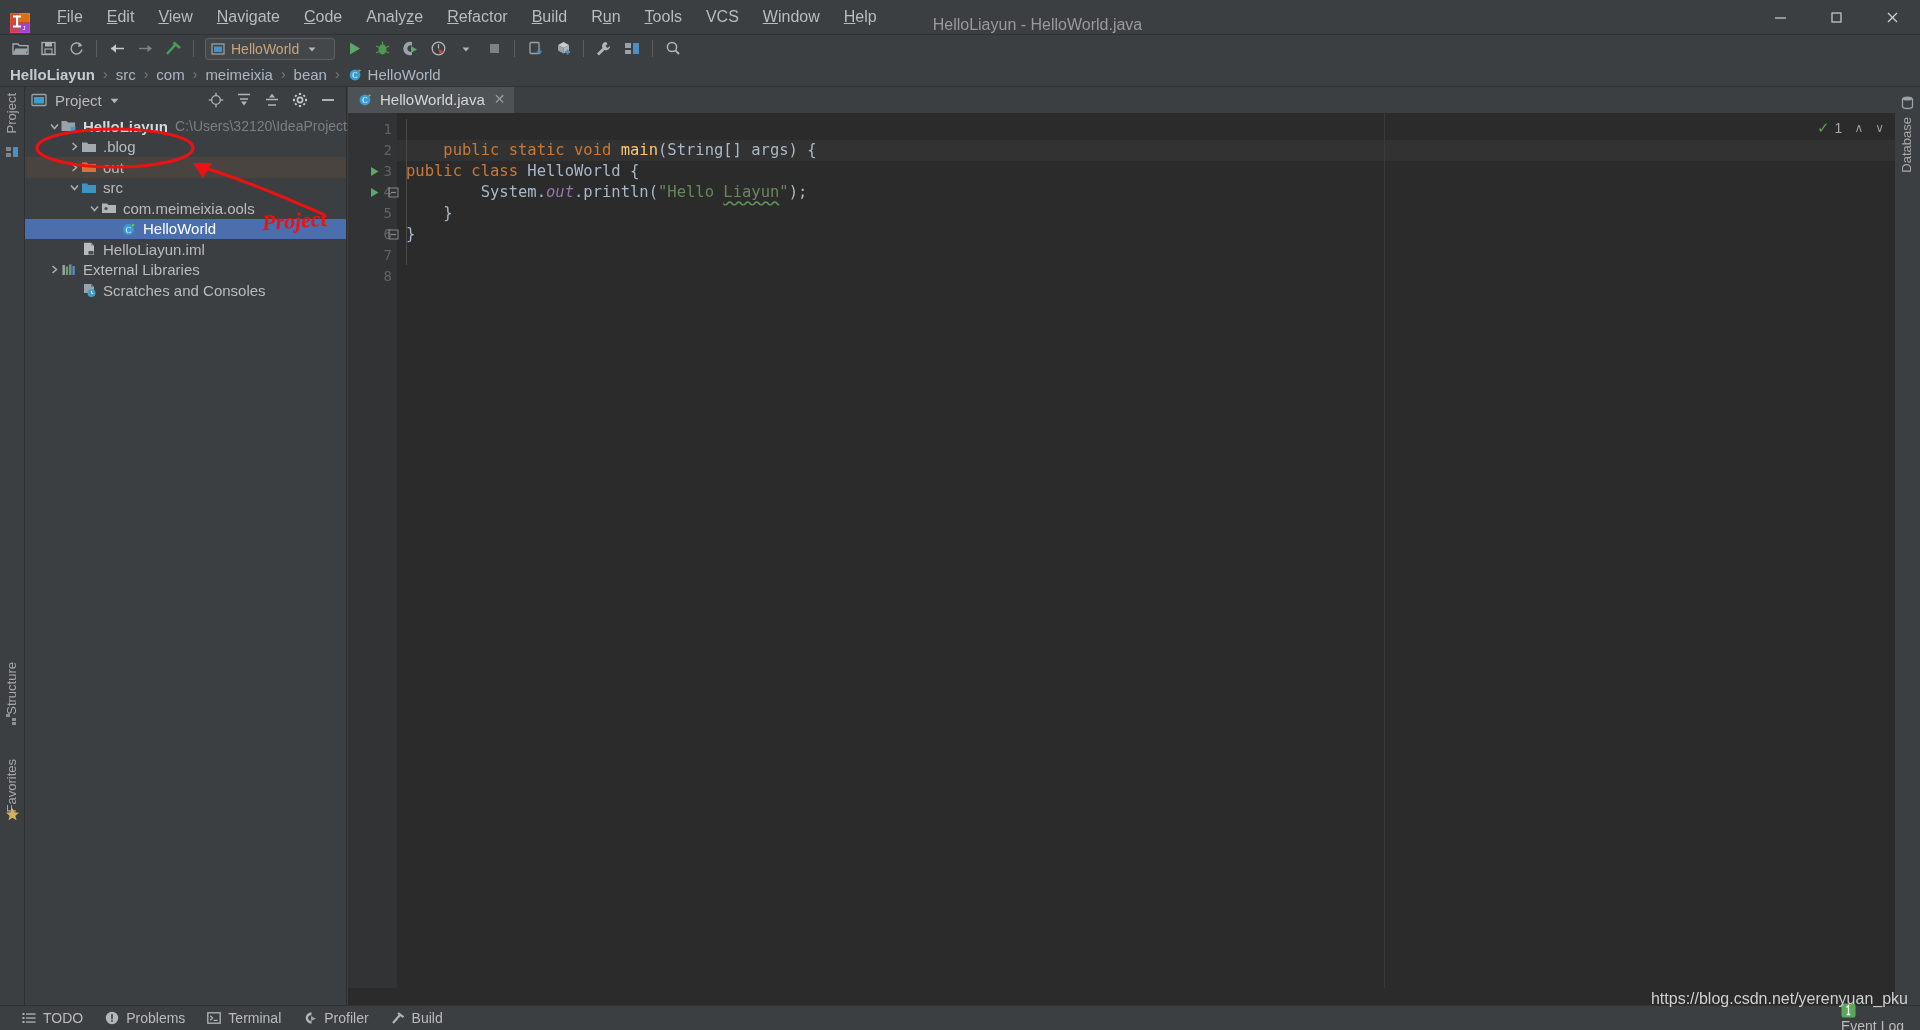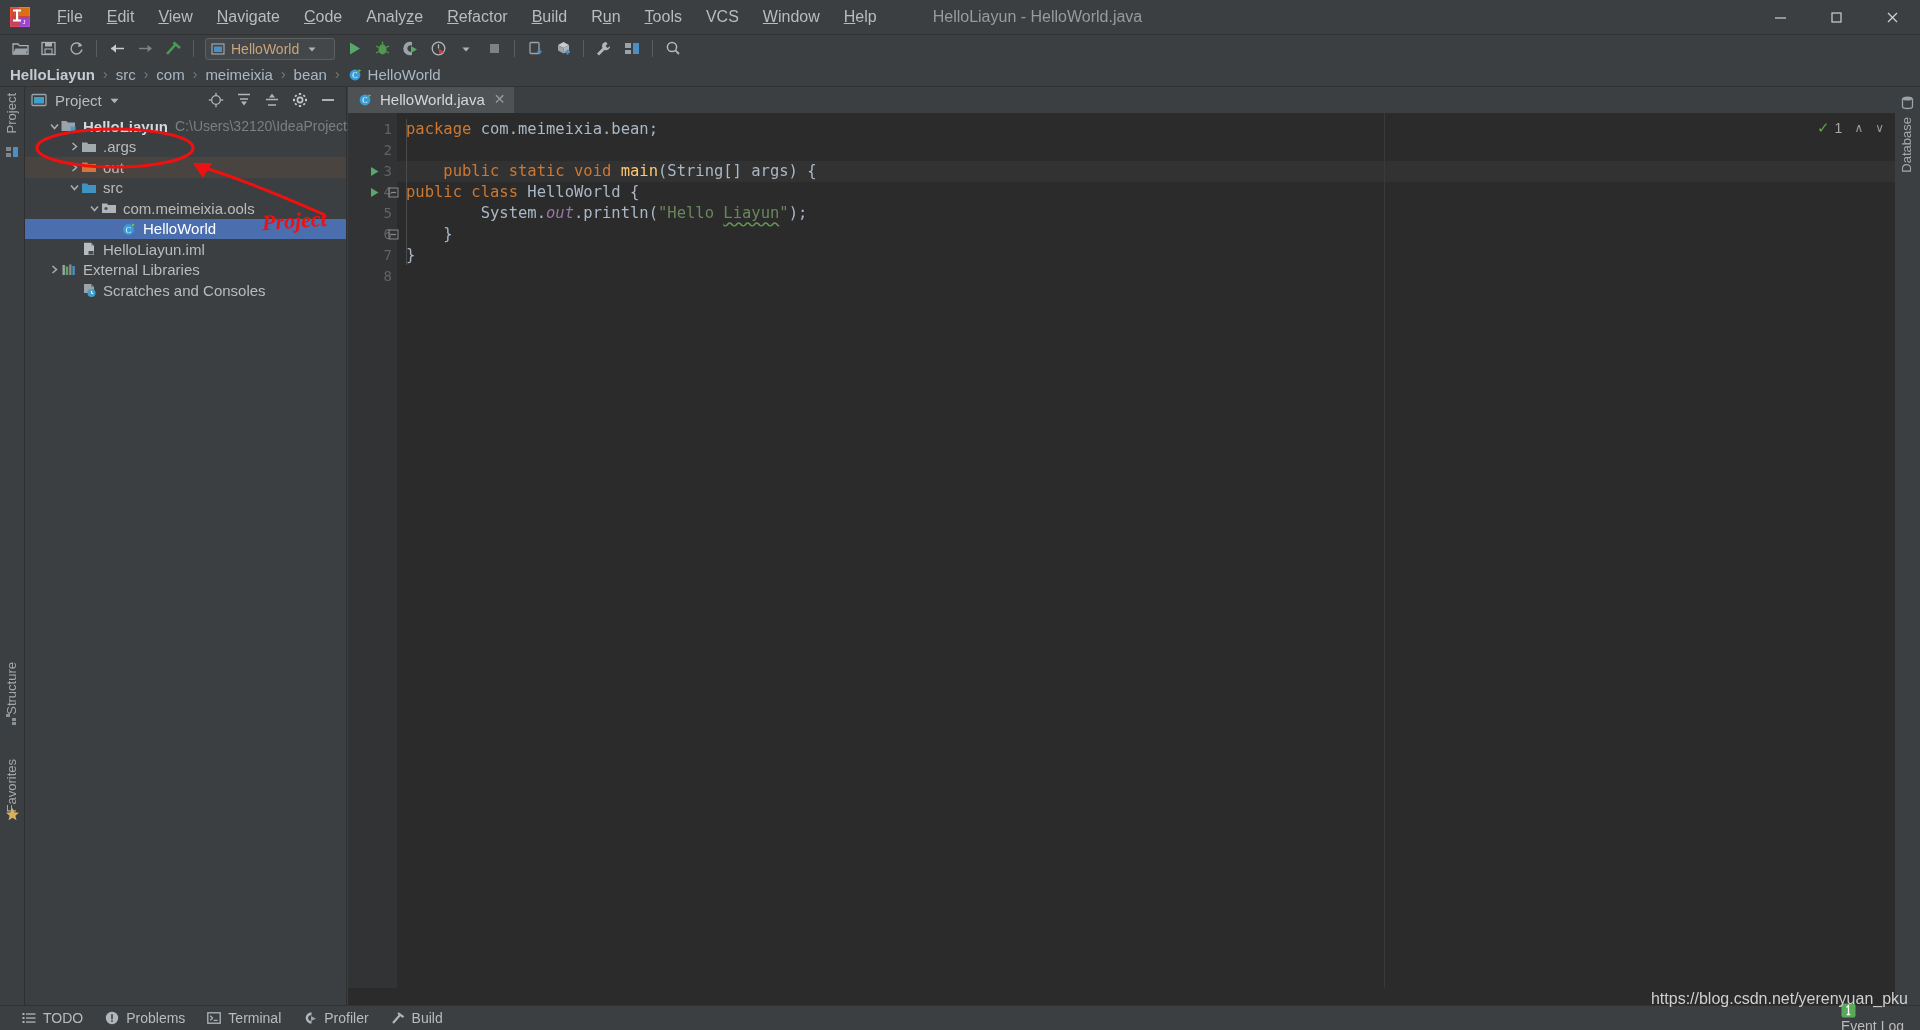--- a/index.html
+++ b/index.html
@@ -10,21 +10,21 @@
     font-family: "Liberation Sans", sans-serif;
     -webkit-font-smoothing: antialiased;
   }
   * { box-sizing: border-box; }
 
   
   .titlebar {
     position: absolute; top: 0; left: 0;
     width: 1920px; height: 35px;
     background: #3c3f41;
-    display: flex; align-items: center;
+    display: flex; align-items: flex-end;
     border-bottom: 1px solid #2f3133;
   }
   .ij-logo {
     width: 22px; height: 22px; margin-left: 9px; margin-right: 14px;
     flex: 0 0 auto; position: relative;
   }
   .menu-items { display: flex; align-items: center; height: 100%; }
   .menu-item {
     color: #bbbbbb; font-size: 16px; padding: 0 12px;
     line-height: 34px; cursor: default; white-space: nowrap;
@@ -567,21 +567,21 @@
       <span class="arrow">
         <svg width="11" height="11" viewBox="0 0 11 11">
             <path d="M3.5 2 L7.5 5.5 L3.5 9" fill="none" stroke="#a9afb3" stroke-width="1.5"></path>
           </svg>
       </span>
       <span class="tico">
         <svg width="17" height="16" viewBox="0 0 17 16">
             <path d="M1 3.5h5l1.3 1.5H15V13H1z" fill="#a3aaae"></path>
           </svg>
       </span>
-      <span class="tree-label">.args</span>
+      <span class="tree-label">.blog</span>
     </div>
 
     <div class="tree-row hoverbg" style="padding-left:42px">
       <span class="arrow">
         <svg width="11" height="11" viewBox="0 0 11 11">
             <path d="M3.5 2 L7.5 5.5 L3.5 9" fill="none" stroke="#a9afb3" stroke-width="1.5"></path>
           </svg>
       </span>
       <span class="tico">
         <svg width="17" height="16" viewBox="0 0 17 16">
@@ -726,21 +726,20 @@
       <div class="gfold" style="top:111px">
         <svg width="11" height="11" viewBox="0 0 11 11">
             <rect x="1" y="1" width="9" height="9" fill="none" stroke="#8a8a8a" stroke-width="1"></rect>
             <line x1="3" y1="5.5" x2="8" y2="5.5" stroke="#8a8a8a" stroke-width="1.2"></line>
           </svg>
       </div>
     </div>
 
     <div class="code">
       <div class="indent-guide" style="left:9px;height:146px"></div>
-      <div class="cline"><span class="kw">package</span><span class="pl"> com.meimeixia.bean;</span></div>
       <div class="cline"> </div>
       <div class="cline hl"><span class="pl">    </span><span class="kw">public static void </span><span class="mth">main</span><span class="pl">(String[] args) {</span></div>
       <div class="cline"><span class="kw">public class </span><span class="pl">HelloWorld {</span></div>
       <div class="cline"><span class="pl">        System.</span><span class="sf">out</span><span class="pl">.println(</span><span class="str">"Hello </span><span class="str squiggle">Liayun</span><span class="str">"</span><span class="pl">);</span></div>
       <div class="cline"><span class="pl">    }</span></div>
       <div class="cline"><span class="pl">}</span></div>
       <div class="cline"> </div>
     </div>
   </div>
 

